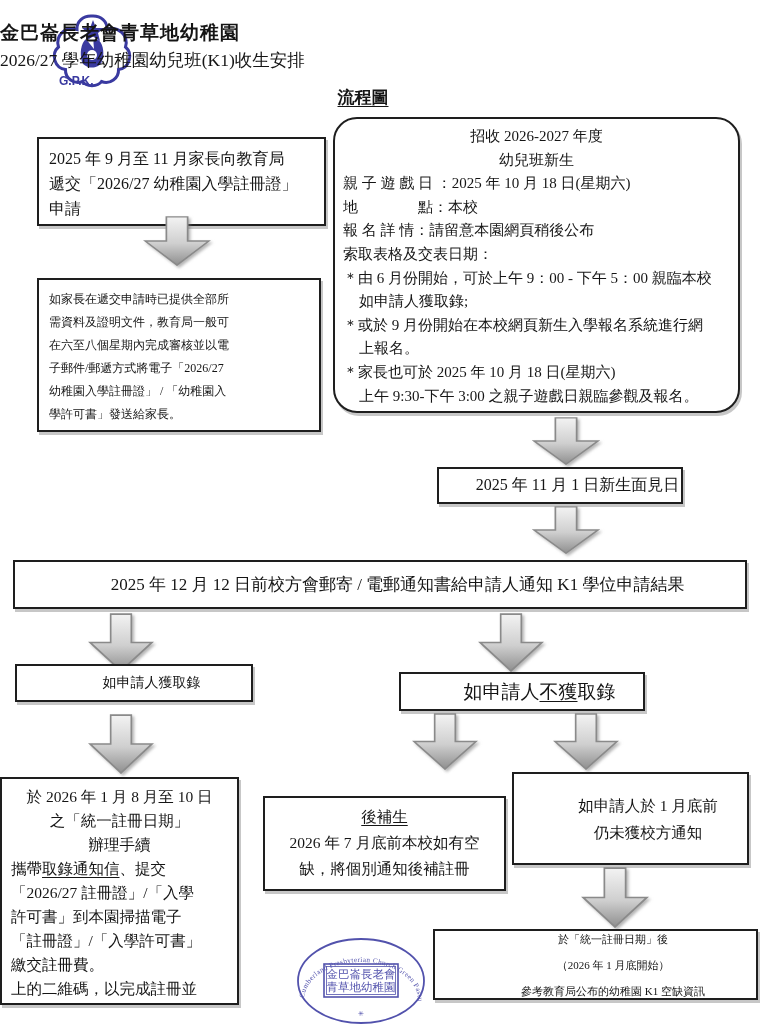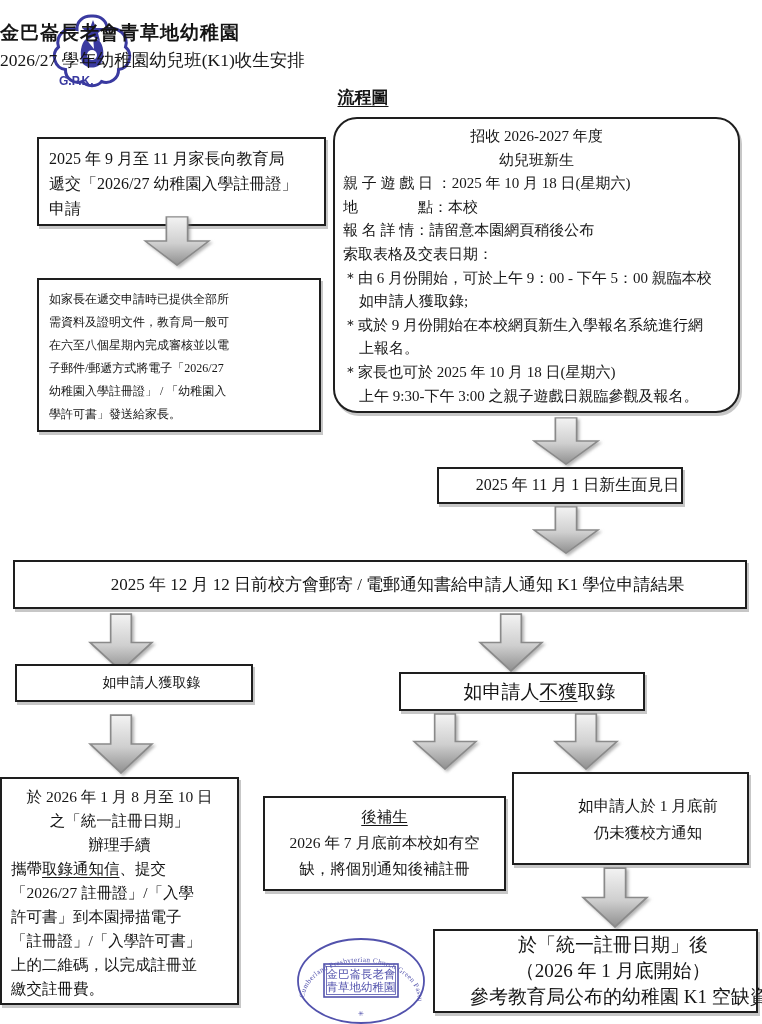--- a/index.html
+++ b/index.html
@@ -132,40 +132,40 @@
     </svg>
 
   <div class="box" style="left:0;top:777px;width:239px;height:228px;padding:6px 9px;font-size:15.5px;line-height:24px;">
     <div class="ln ctr">於 2026 年 1 月 8 月至 10 日</div>
     <div class="ln ctr">之「統一註冊日期」</div>
     <div class="ln ctr">辦理手續</div>
     <div class="ln"><span>攜帶</span><span class="u">取錄通知信</span><span>、提交</span></div>
     <div class="ln">「2026/27 註冊證」/「入學</div>
     <div class="ln">許可書」到本園掃描電子</div>
     <div class="ln">「註冊證」/「入學許可書」</div>
+    <div class="ln">繳交註冊費。</div>
     <div class="ln">上的二維碼，以完成註冊並</div>
-    <div class="ln">繳交註冊費。</div>
   </div>
 
   <div class="box ctr" style="left:263px;top:772px;width:243px;height:95px;padding:6px 6px;font-size:15.5px;line-height:26px;margin-top:24px;">
     <div class="ln"><span class="u">後補生</span></div>
     <div class="ln">2026 年 7 月底前本校如有空</div>
     <div class="ln">缺，將個別通知後補註冊</div>
   </div>
 
   <div class="box vmid ctr" style="left:512px;top:772px;width:237px;height:93px;font-size:15.5px;line-height:27px;">
     <div class="ln">如申請人於 1 月底前</div>
     <div class="ln">仍未獲校方通知</div>
   </div>
 
   <svg class="arrow" style="left:581px;top:867px;width:68px;height:61px">
       <use href="#darrow" width="68" height="61"></use>
     </svg>
 
-  <div class="box vmid ctr" style="left:433px;top:929px;width:325px;height:84px;font-size:19px;line-height:26px;">
+  <div class="box vmid ctr" style="left:433px;top:929px;width:325px;height:71px;font-size:11px;line-height:26px;">
     <div class="ln">於「統一註冊日期」後</div>
     <div class="ln">（2026 年 1 月底開始）</div>
     <div class="ln">參考教育局公布的幼稚園 K1 空缺資訊</div>
   </div>
 
   <svg class="abs stamp" style="left:294px;top:936px" width="134" height="88" viewBox="0 0 134 88">
     <defs>
       <path id="stamp-arc" d="M 10 64 A 57 38 0 1 1 124 64" fill="none"></path>
     </defs>
     <ellipse cx="67" cy="45" rx="63" ry="42" fill="none" stroke="#4444a6" stroke-width="1.8"></ellipse>

